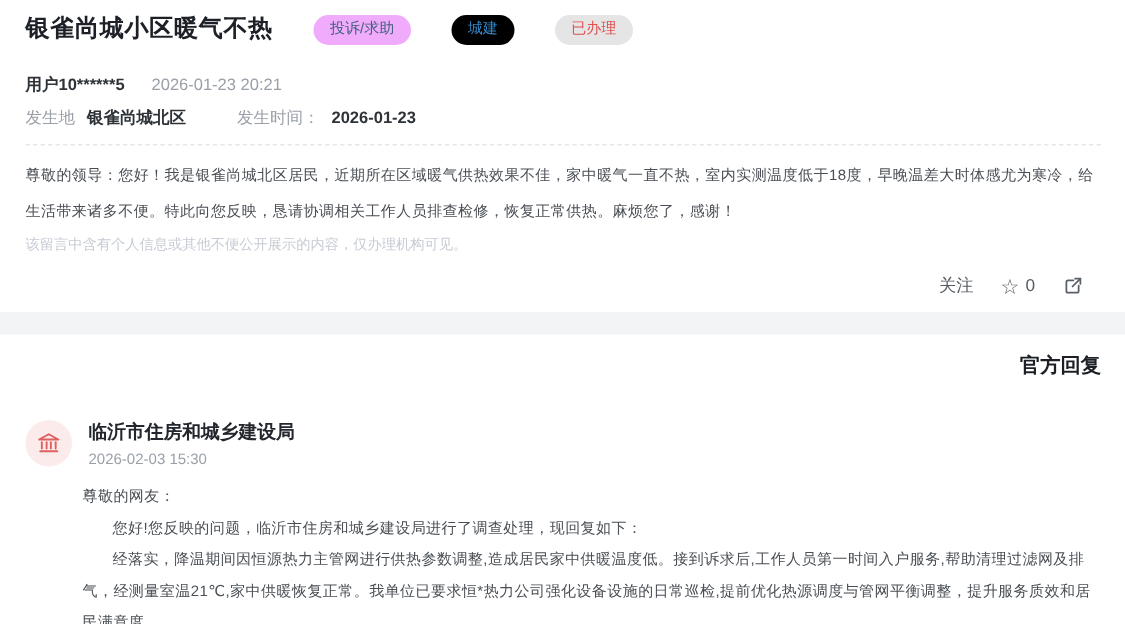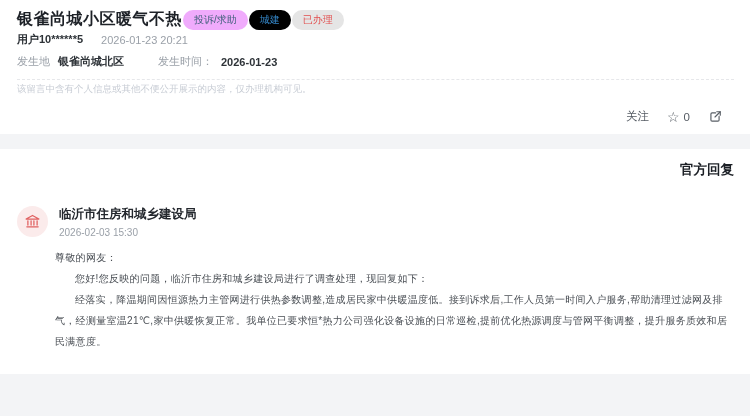--- a/index.html
+++ b/index.html
@@ -8,29 +8,29 @@
     font-family:"Liberation Sans","DejaVu Sans",sans-serif;
     background:#f3f4f6;
     color:#4a4f55;
   }
   .card { background:#ffffff; }
   .card-top { padding:9px 16px 10px 17px; }
   .card-bottom { padding:12px 16px 14px 17px; min-height:225px; }
   .gap { height:15px; background:#f3f4f6; }
 
   
-  .title-row { display:flex; align-items:center; gap:1px; }
+  .title-row { display:flex; align-items:center; gap:27px; }
   .post-title { font-size:16px; font-weight:bold; color:#1d2127; letter-spacing:.5px; }
   .tag { font-size:10px; line-height:1; padding:5px 11px; border-radius:11px; white-space:nowrap; }
   .tag-category { background:#f0abfc; color:#44607e; }
   .tag-topic    { background:#000000; color:#3486c7; }
   .tag-status   { background:#e5e5e5; color:#e14f4f; }
 
   
-  .meta-row { display:flex; align-items:center; margin-top:2px; font-size:11px; color:#9aa0a8; }
+  .meta-row { display:flex; align-items:center; margin-top:19px; font-size:11px; color:#9aa0a8; }
   .meta-row.second { margin-top:7px; }
   .meta-user { color:#2e3338; font-weight:bold; margin-right:18px; }
   .meta-id { margin-right:12px; }
   .meta-label { margin-right:8px; }
   .meta-value { color:#2e3338; font-weight:bold; margin-right:34px; }
 
   .dashed-divider { border-top:1px dashed #e6e7ea; margin-top:10px; }
 
   
   .complaint { margin-top:9px; font-size:10px; line-height:24px; color:#4a4f55; letter-spacing:.3px; }
@@ -71,20 +71,21 @@
 
   <div class="meta-row second">
     <span class="meta-label">发生地</span>
     <span class="meta-value">银雀尚城北区</span>
     <span class="meta-label">发生时间：</span>
     <span class="meta-value">2026-01-23</span>
   </div>
 
   <div class="dashed-divider"></div>
 
+  <p class="complaint">尊敬的领导：您好！我是银雀尚城北区居民，近期所在区域暖气供热效果不佳，家中暖气一直不热，室内实测温度低于18度，早晚温差大时体感尤为寒冷，给生活带来诸多不便。特此向您反映，恳请协调相关工作人员排查检修，恢复正常供热。麻烦您了，感谢！</p>
 
   <p class="privacy-note">该留言中含有个人信息或其他不便公开展示的内容，仅办理机构可见。</p>
 
   <div class="action-row">
     <span class="action">关注</span>
     <span class="action">
       <span class="star-glyph">☆</span>
       <span>0</span>
     </span>
     <span class="action">

